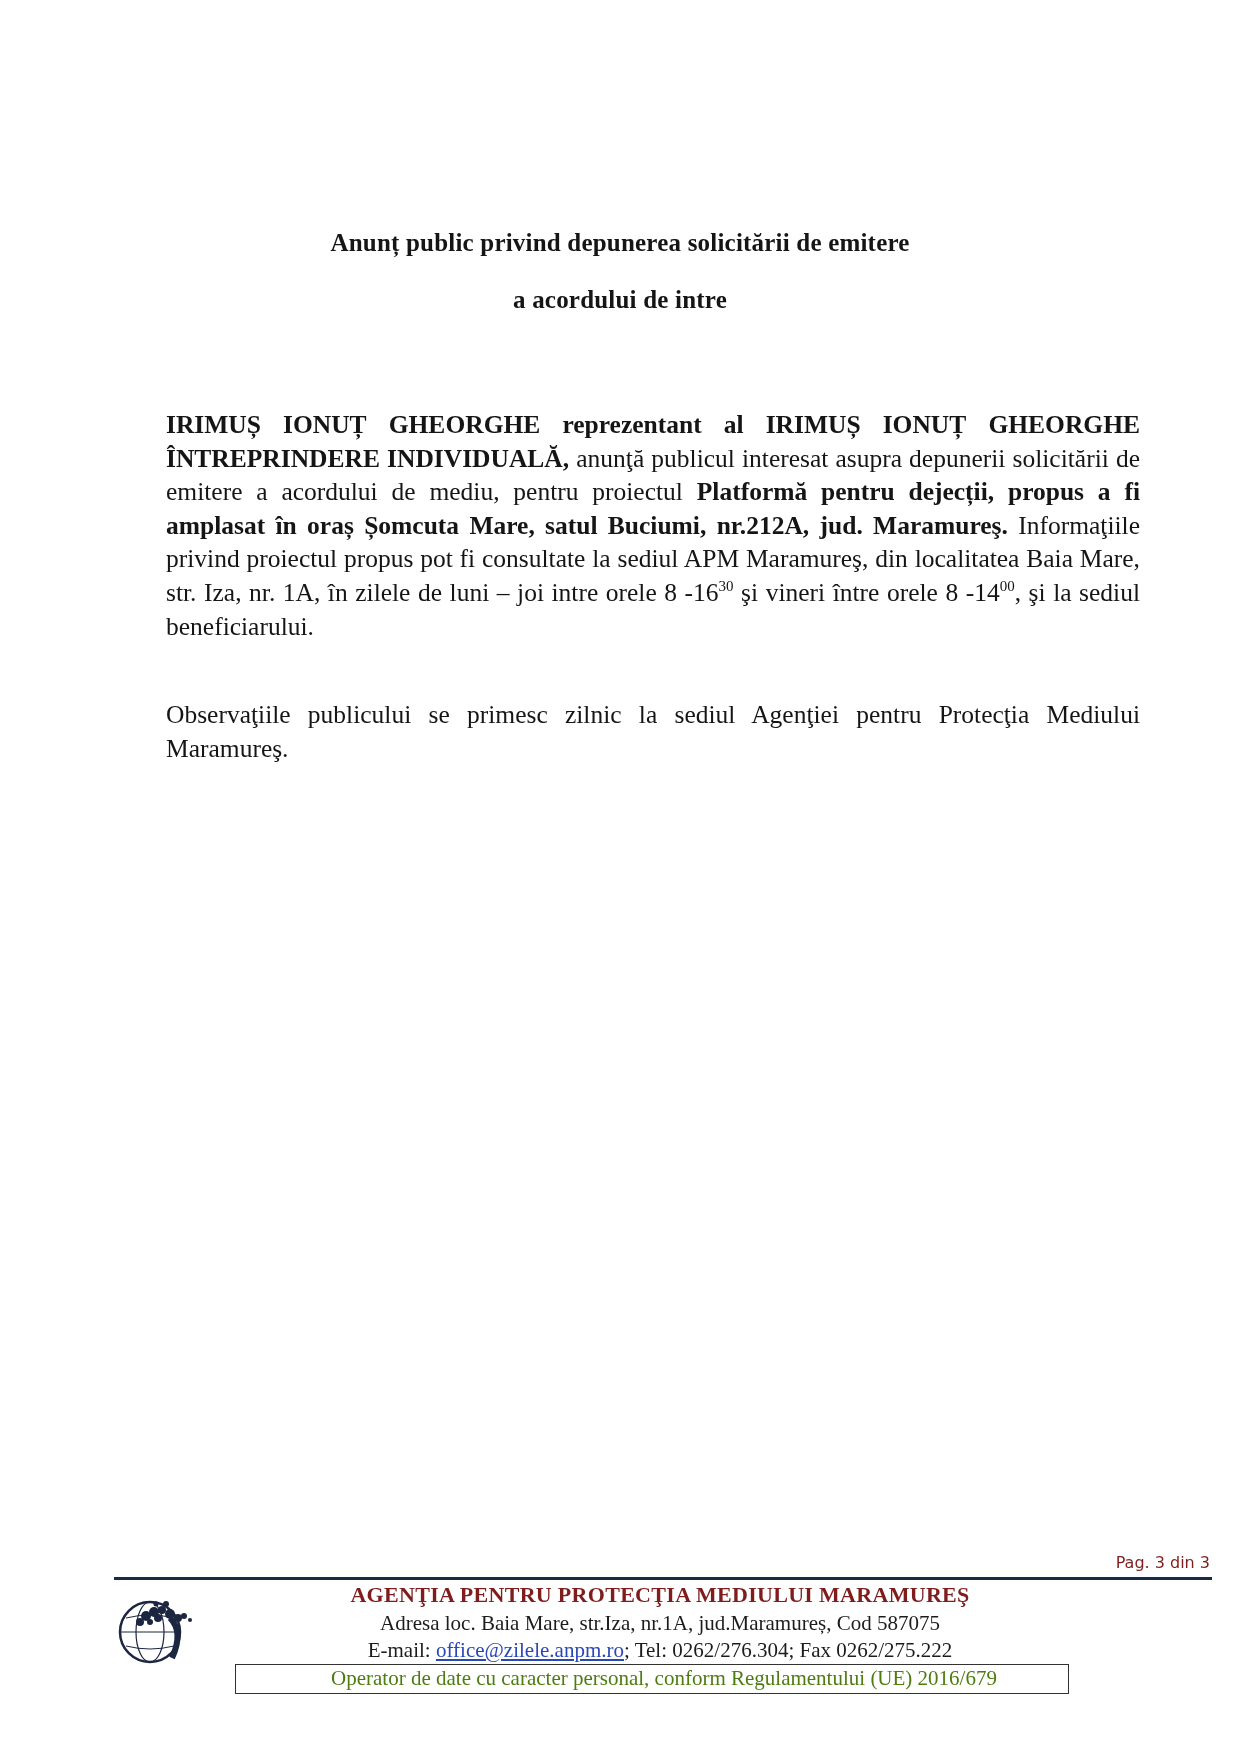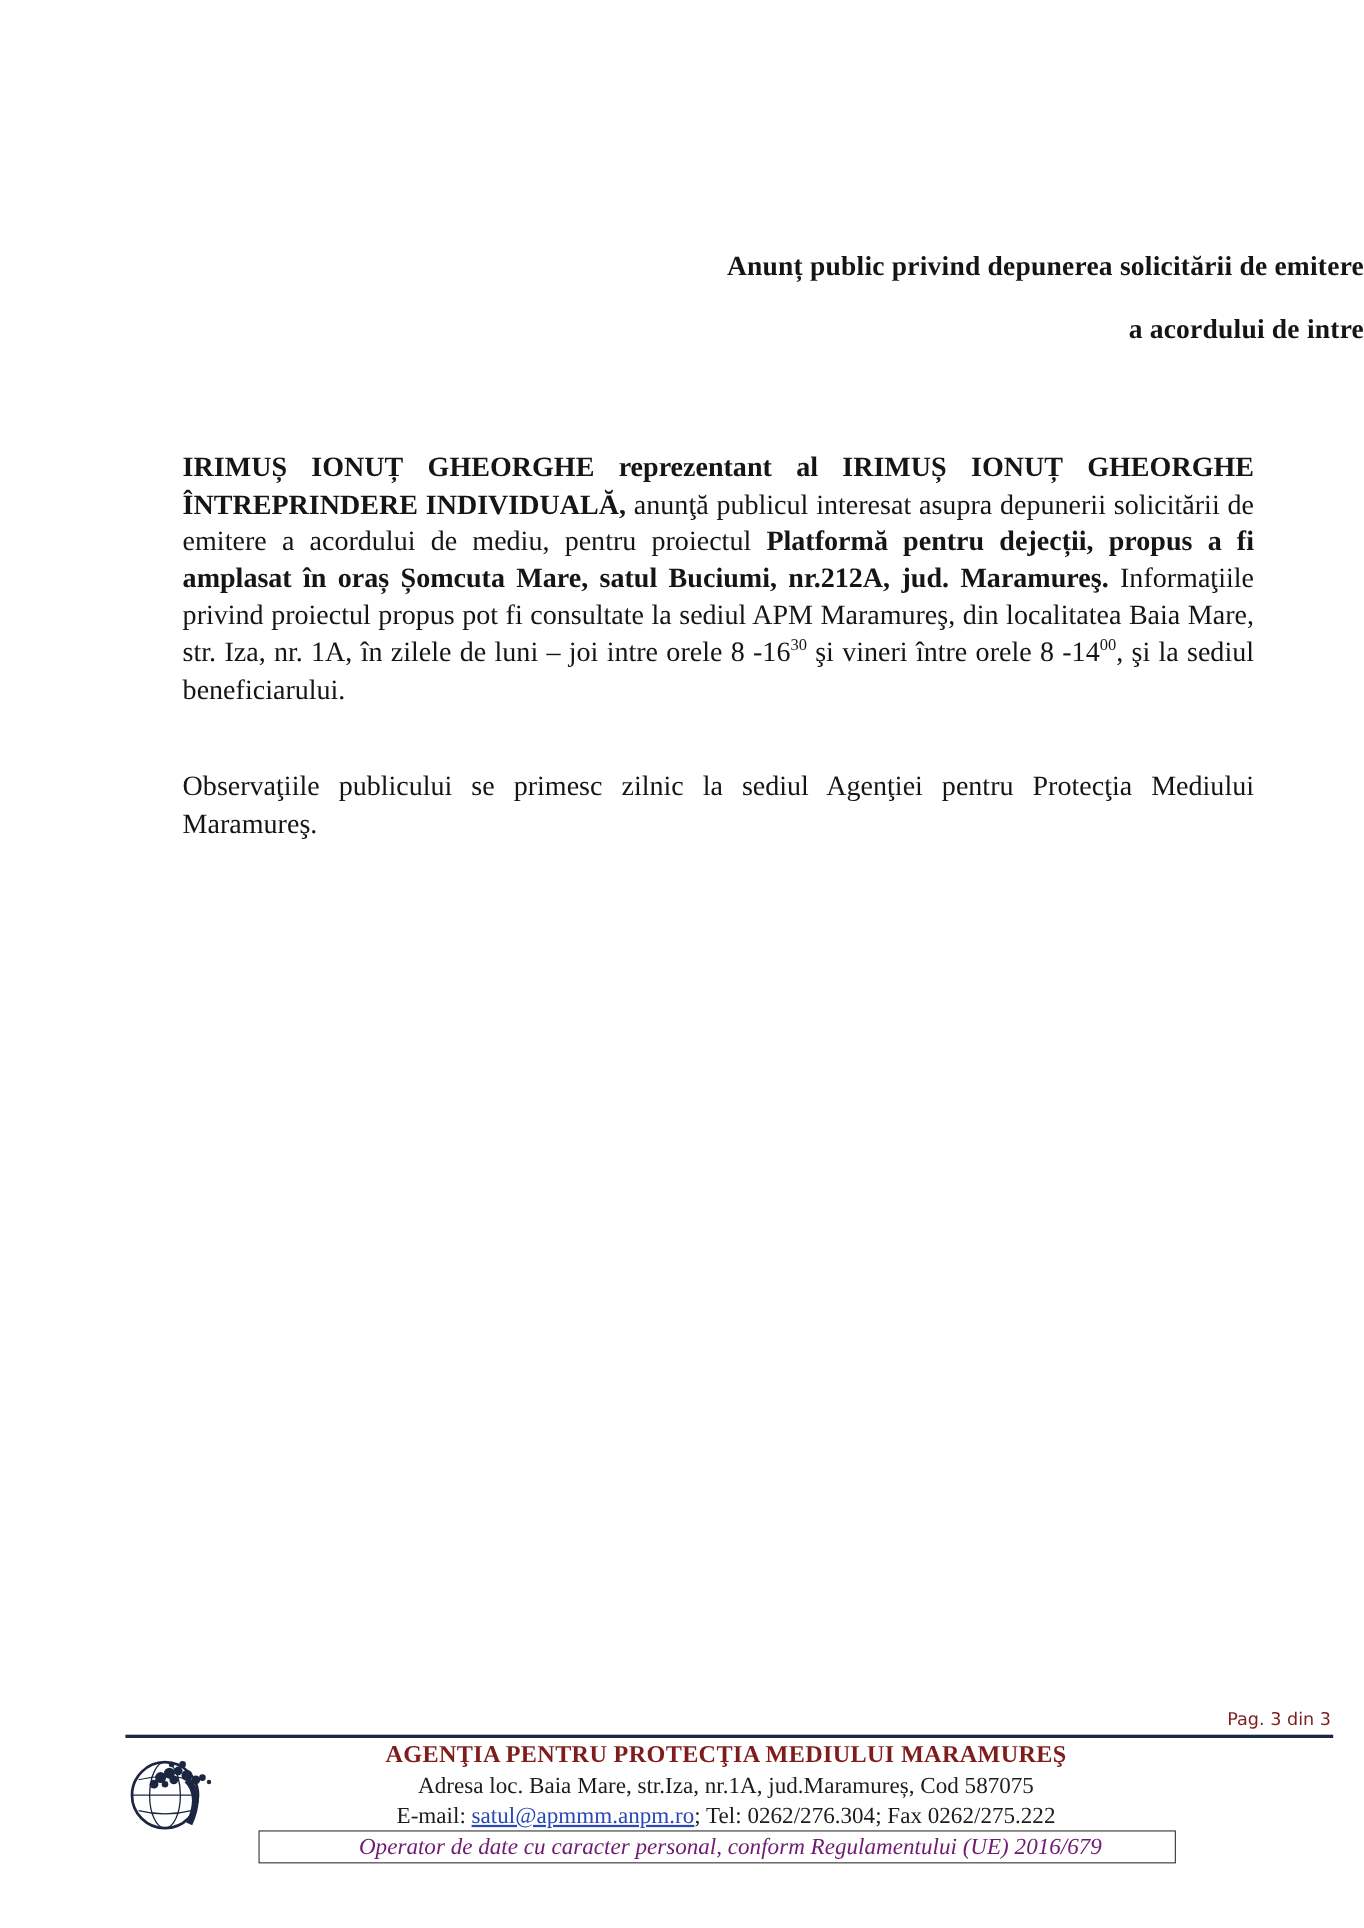--- a/index.html
+++ b/index.html
@@ -1,18 +1,18 @@
 <!DOCTYPE html>
 <html><head>
   <meta charset="utf-8">
   <style>
     html, body { margin: 0; padding: 0; background: #ffffff; }
     body { width: 1240px; height: 1753px; position: relative; overflow: hidden;
            font-family: "Liberation Serif", "DejaVu Serif", serif; color: #151515; }
-    .title { position: absolute; left: 0; width: 1240px; text-align: right;
+    .title { position: absolute; left: 0; width: 1240px; text-align: center;
              font-weight: bold; font-size: 25px; letter-spacing: 0.2px; }
     .title-1 { top: 229px; }
     .title-2 { top: 286px; }
     .body { position: absolute; left: 150px; width: 1006px; font-size: 25.5px; line-height: 33.6px;
             text-align: justify; }
     .p1 { top: 392px; }
     .p2 { top: 682px; }
     .p1 p, .p2 p { margin: 16px; }
     b { font-weight: bold; }
     sup { font-size: 15px; line-height: 0; vertical-align: 10px; }
@@ -20,21 +20,21 @@
                 font-size: 16px; color: #7f1d1d; }
     .footer-line { position: absolute; left: 114px; top: 1577px; width: 1098px; height: 3px; background: #1b2a44; }
     .logo { position: absolute; left: 112px; top: 1588px; width: 90px; height: 80px; }
     .footer-text { position: absolute; left: 210px; width: 900px; text-align: center; color: #1c1c1c; }
     .agency { top: 1582px; font-size: 22px; font-weight: bold; letter-spacing: 0.3px; color: #7f1d1d; }
     .addr { top: 1611px; font-size: 21px; }
     .contact { top: 1638px; font-size: 21px; }
     .contact a { color: #2a47b8; text-decoration: underline; }
     .gdpr-box { position: absolute; left: 235px; top: 1664px; width: 834px; height: 30px;
                 border: 1.5px solid #333; box-sizing: border-box; text-align: center;
-                font-size: 21px; font-style: italic; line-height: 27px; color: #701a75; padding-left: 24px; }
+                font-size: 21px; line-height: 27px; color: #4d7c0f; padding-left: 24px; }
   </style>
 </head>
 <body>
 
 <div class="title title-1">Anunț public privind depunerea solicitării de emitere</div>
 <div class="title title-2">a acordului de intre</div>
 
 <div class="body p1">
   <p><b>IRIMUȘ IONUȚ GHEORGHE reprezentant al IRIMUȘ IONUȚ GHEORGHE ÎNTREPRINDERE INDIVIDUALĂ,</b><span> anunţă publicul interesat asupra depunerii solicitării de emitere a acordului de mediu, pentru proiectul </span><b>Platformă pentru dejecții, propus a fi amplasat în oraș Șomcuta Mare, satul Buciumi, nr.212A, jud. Maramureş.</b><span> Informaţiile privind proiectul propus pot fi consultate la sediul APM Maramureş, din localitatea Baia Mare, str. Iza, nr. 1A, în zilele de luni – joi intre orele 8 -16</span><sup>30</sup><span> şi vineri între orele 8 -14</span><sup>00</sup><span>, şi la sediul beneficiarului.</span></p>
 </div>
@@ -67,15 +67,15 @@
       <circle cx="54" cy="16" r="3"></circle>
         <circle cx="44" cy="16" r="2.5"></circle>
         <circle cx="78" cy="32" r="2"></circle>
     </g>
   </svg>
 </div>
 
 <div class="footer-text agency">AGENŢIA PENTRU PROTECŢIA MEDIULUI MARAMUREŞ</div>
 <div class="footer-text addr">Adresa loc. Baia Mare, str.Iza, nr.1A, jud.Maramureș, Cod 587075</div>
 <div class="footer-text contact">
-  <span>E-mail: </span><a>satul@apmmm.anpm.ro</a><span>; Tel: 0262/276.304; Fax 0262/275.222</span>
+  <span>E-mail: </span><a>office@zilele.anpm.ro</a><span>; Tel: 0262/276.304; Fax 0262/275.222</span>
 </div>
 <div class="gdpr-box">Operator de date cu caracter personal, conform Regulamentului (UE) 2016/679</div>
 
 </body></html>

